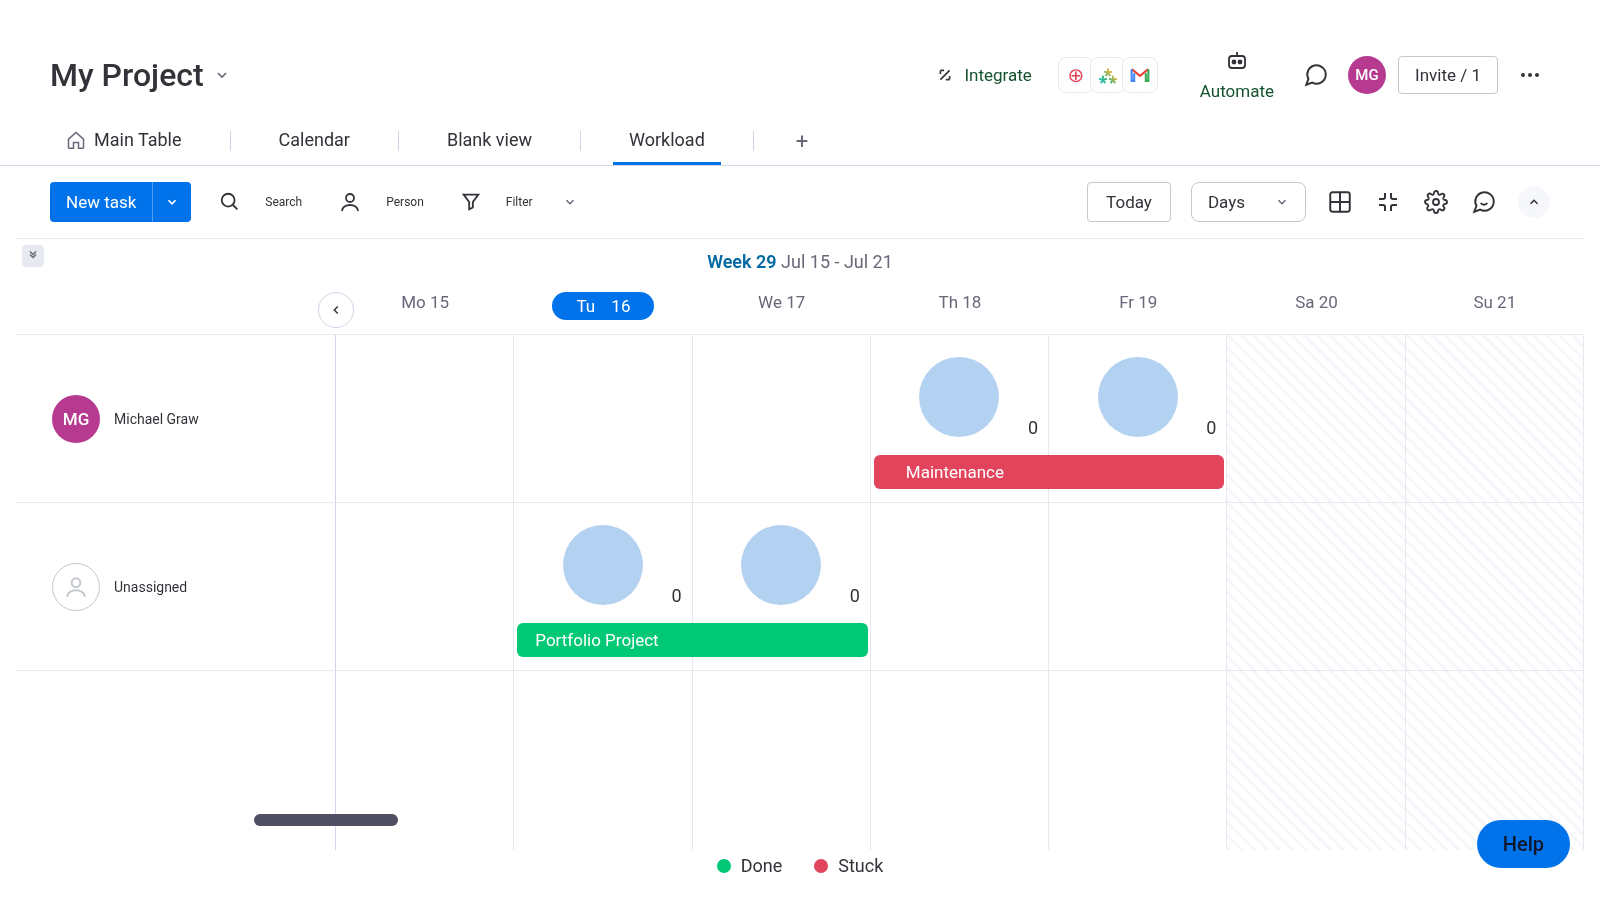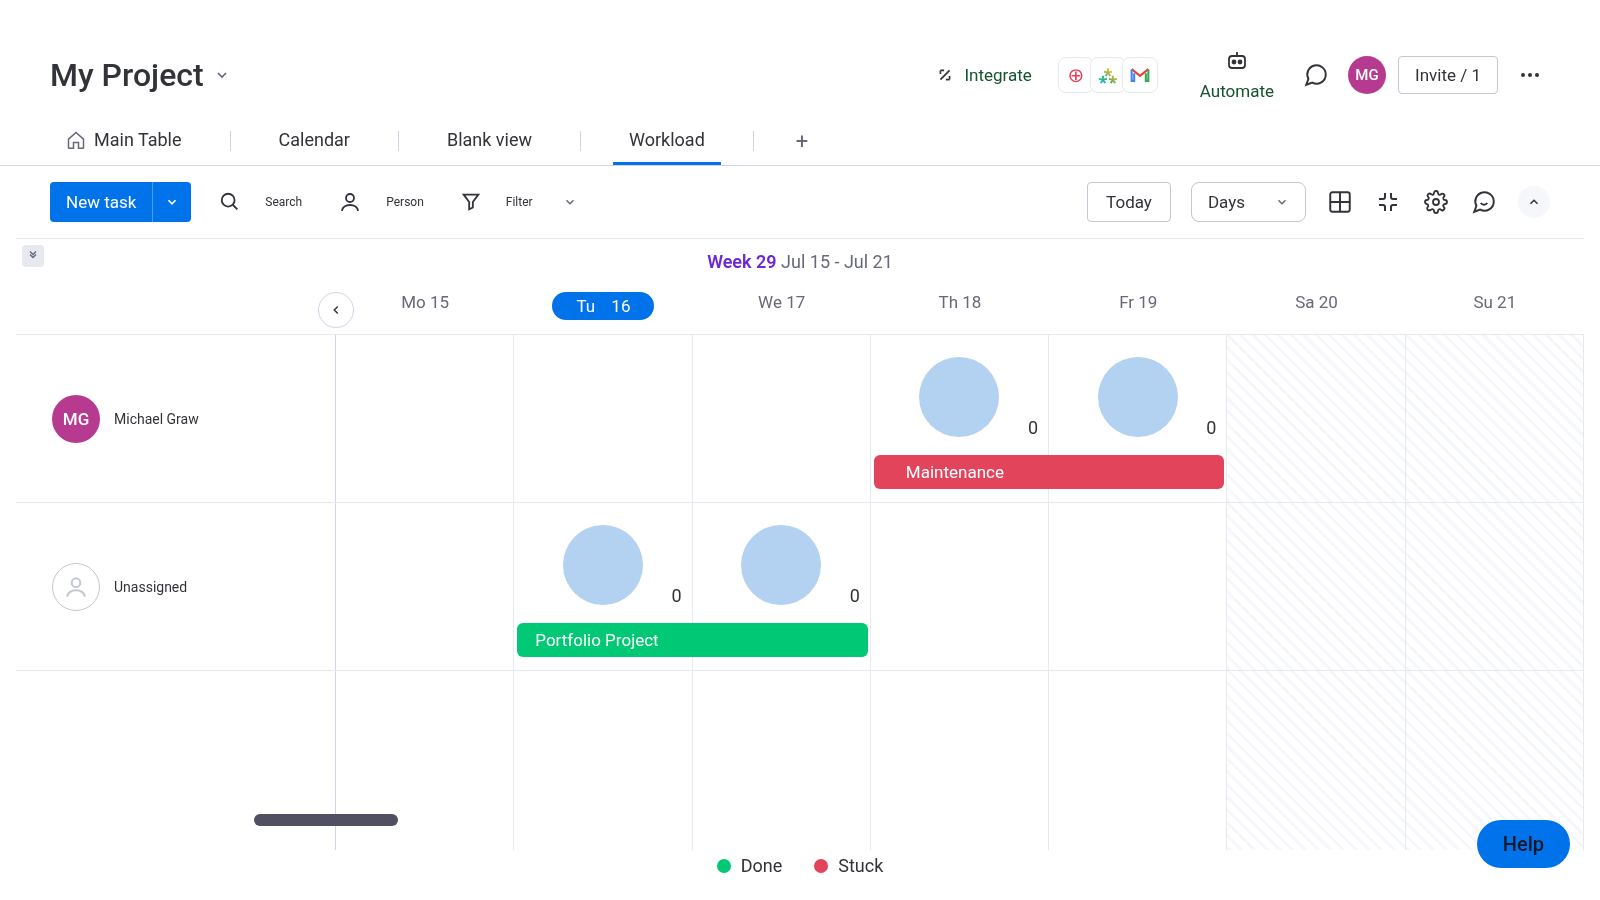--- a/index.html
+++ b/index.html
@@ -34,21 +34,21 @@
 .tb-item { display: flex; align-items: center; gap: 24px; font-size: 12px; color: #323338; cursor: pointer; padding: 6px 8px; }
 .today-btn { border: 1px solid #c5c7d0; border-radius: 4px; padding: 9px 18px; font-size: 17px; cursor: pointer; }
 .days-dd { border: 1px solid #c5c7d0; border-radius: 8px; padding: 9px 16px; font-size: 17px; cursor: pointer; display: flex; align-items: center; gap: 30px; }
 .tb-icon { width: 28px; height: 28px; cursor: pointer; display: flex; align-items: center; justify-content: center; }
 .collapse-btn { width: 32px; height: 32px; border-radius: 50%; background: #f6f7fb; display: flex; align-items: center; justify-content: center; cursor: pointer; }
 
 
 .workload { position: relative; margin: 0 16px; border-top: 1px solid #e6e9ef; }
 .wl-header { position: relative; }
 .week-label { text-align: center; padding: 12px 0; font-size: 18px; }
-.week-label .strong { font-weight: 600; color: #6d28d9; }
+.week-label .strong { font-weight: 600; color: #0369a1; }
 .week-label .range { color: #676879; }
 .day-row { display: flex; }
 .people-col { width: 320px; flex-shrink: 0; position: relative; }
 .back-btn { position: absolute; right: -18px; top: 8px; width: 36px; height: 36px; border-radius: 50%; border: 1px solid #d0d4e4; background: #fff; display: flex; align-items: center; justify-content: center; cursor: pointer; z-index: 10; }
 .day-col { flex: 1; text-align: center; padding: 8px 0 14px; font-size: 17px; color: #676879; }
 .day-col .dn { font-weight: 400; }
 .day-col.today .pill { background: #0073ea; color: #fff; padding: 4px 24px; border-radius: 20px; display: inline-flex; gap: 6px; }
 .wl-body { position: relative; }
 .wl-row { display: flex; border-top: 1px solid #e6e9ef; min-height: 168px; }
 .wl-row .people-col { display: flex; align-items: center; gap: 14px; padding-left: 36px; border-right: 1px solid #d0d4e4; }

